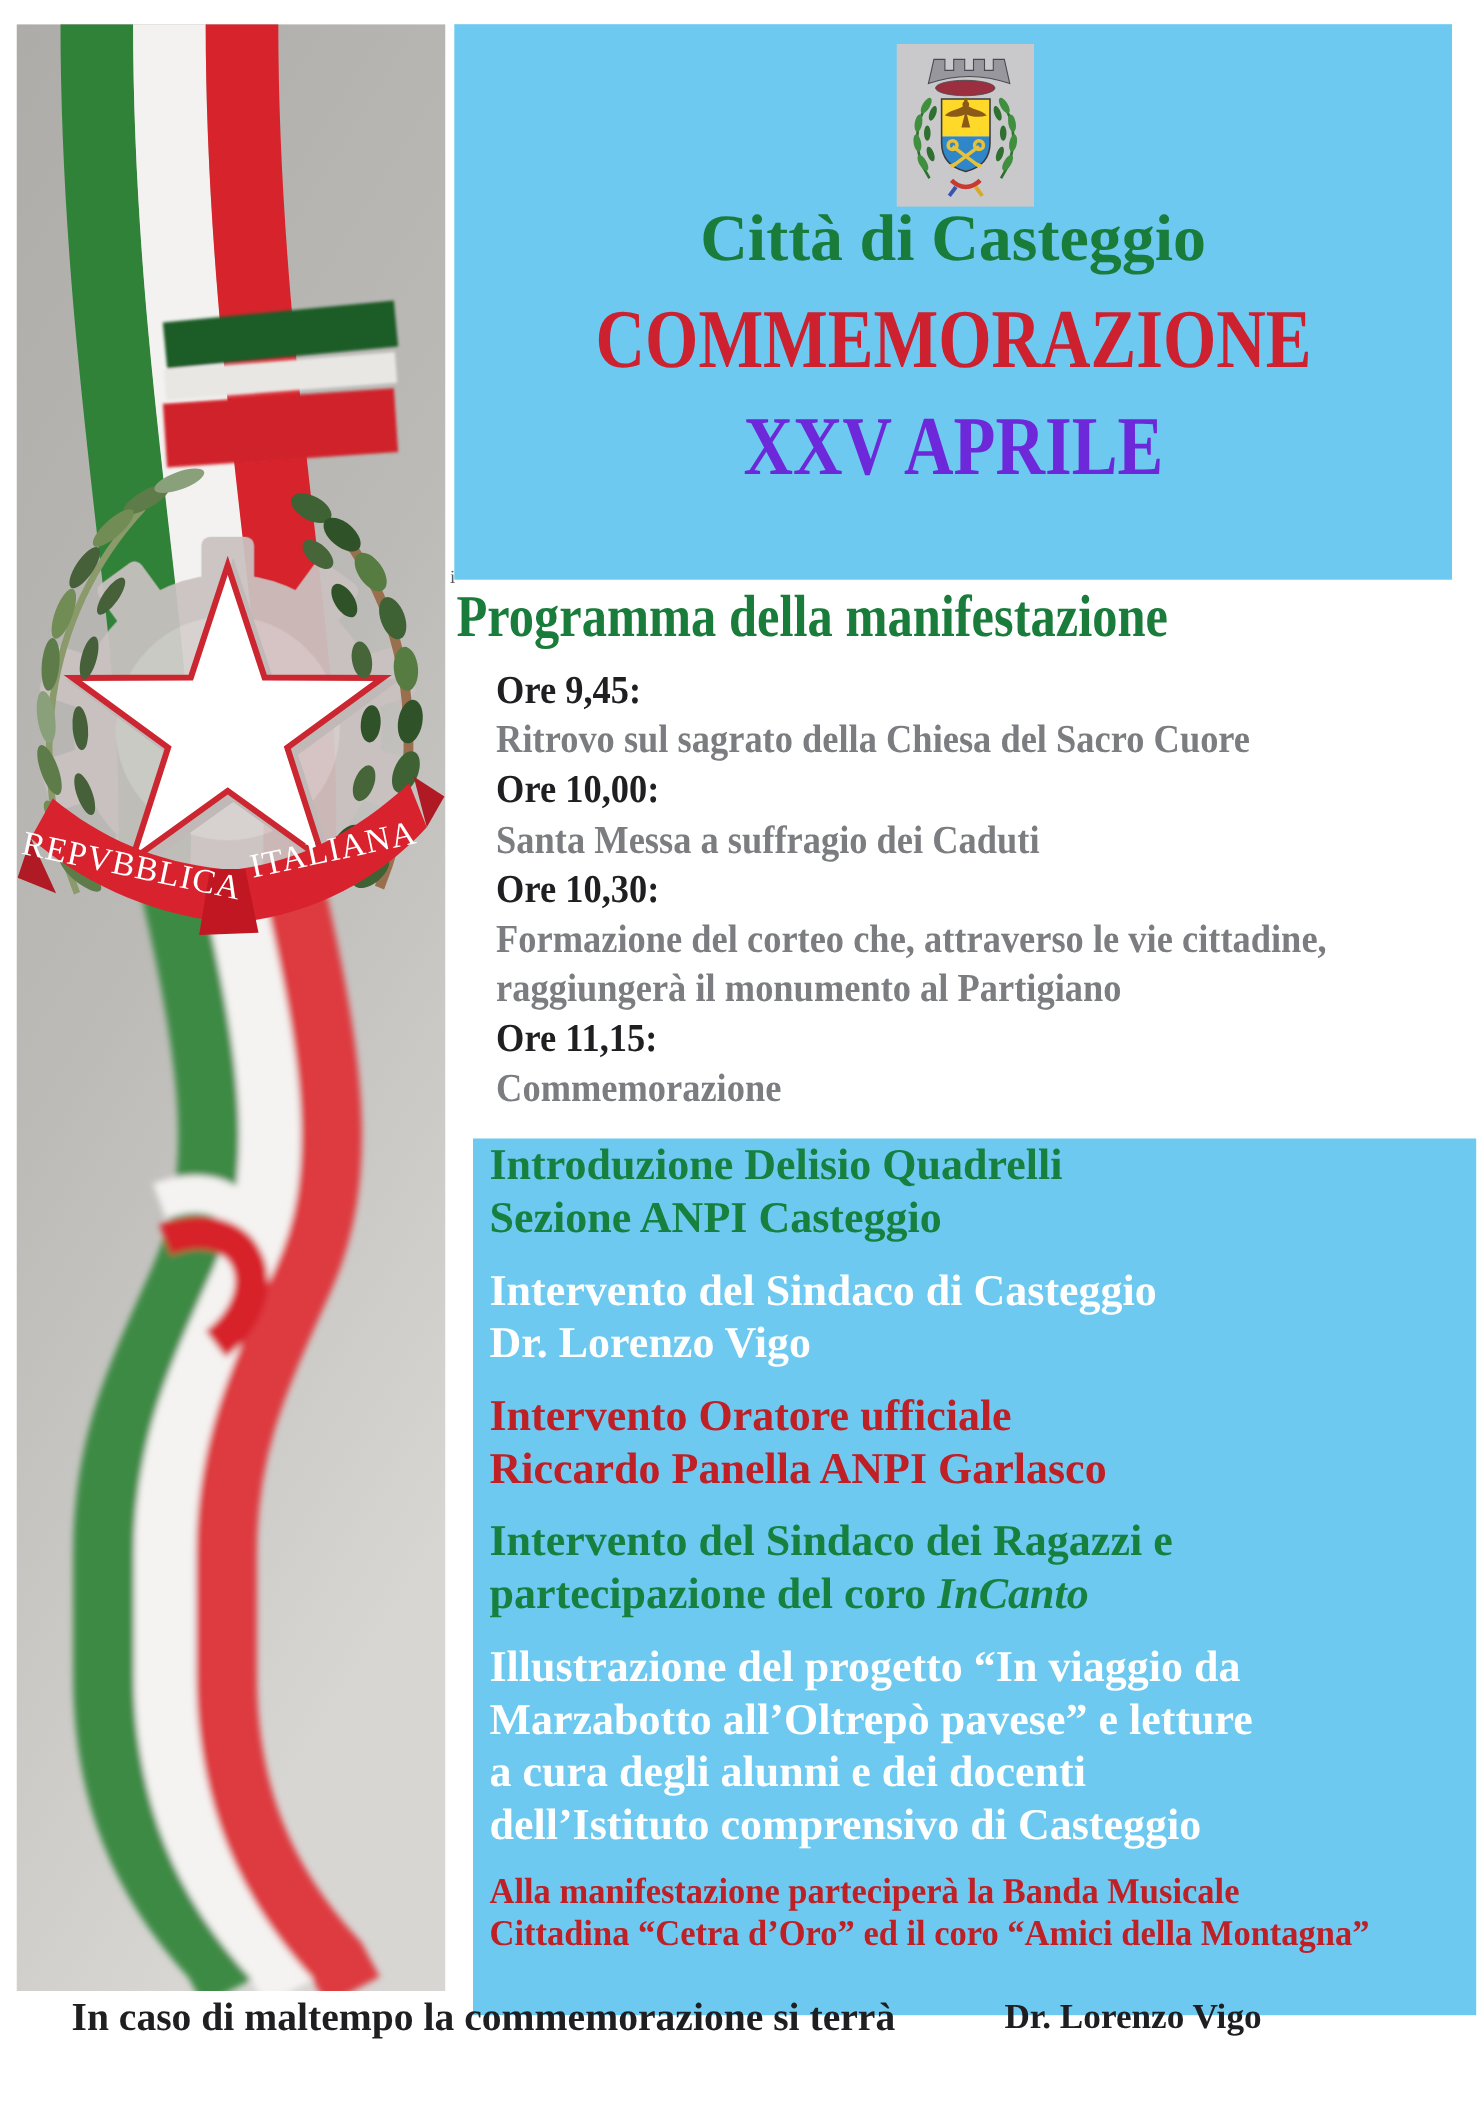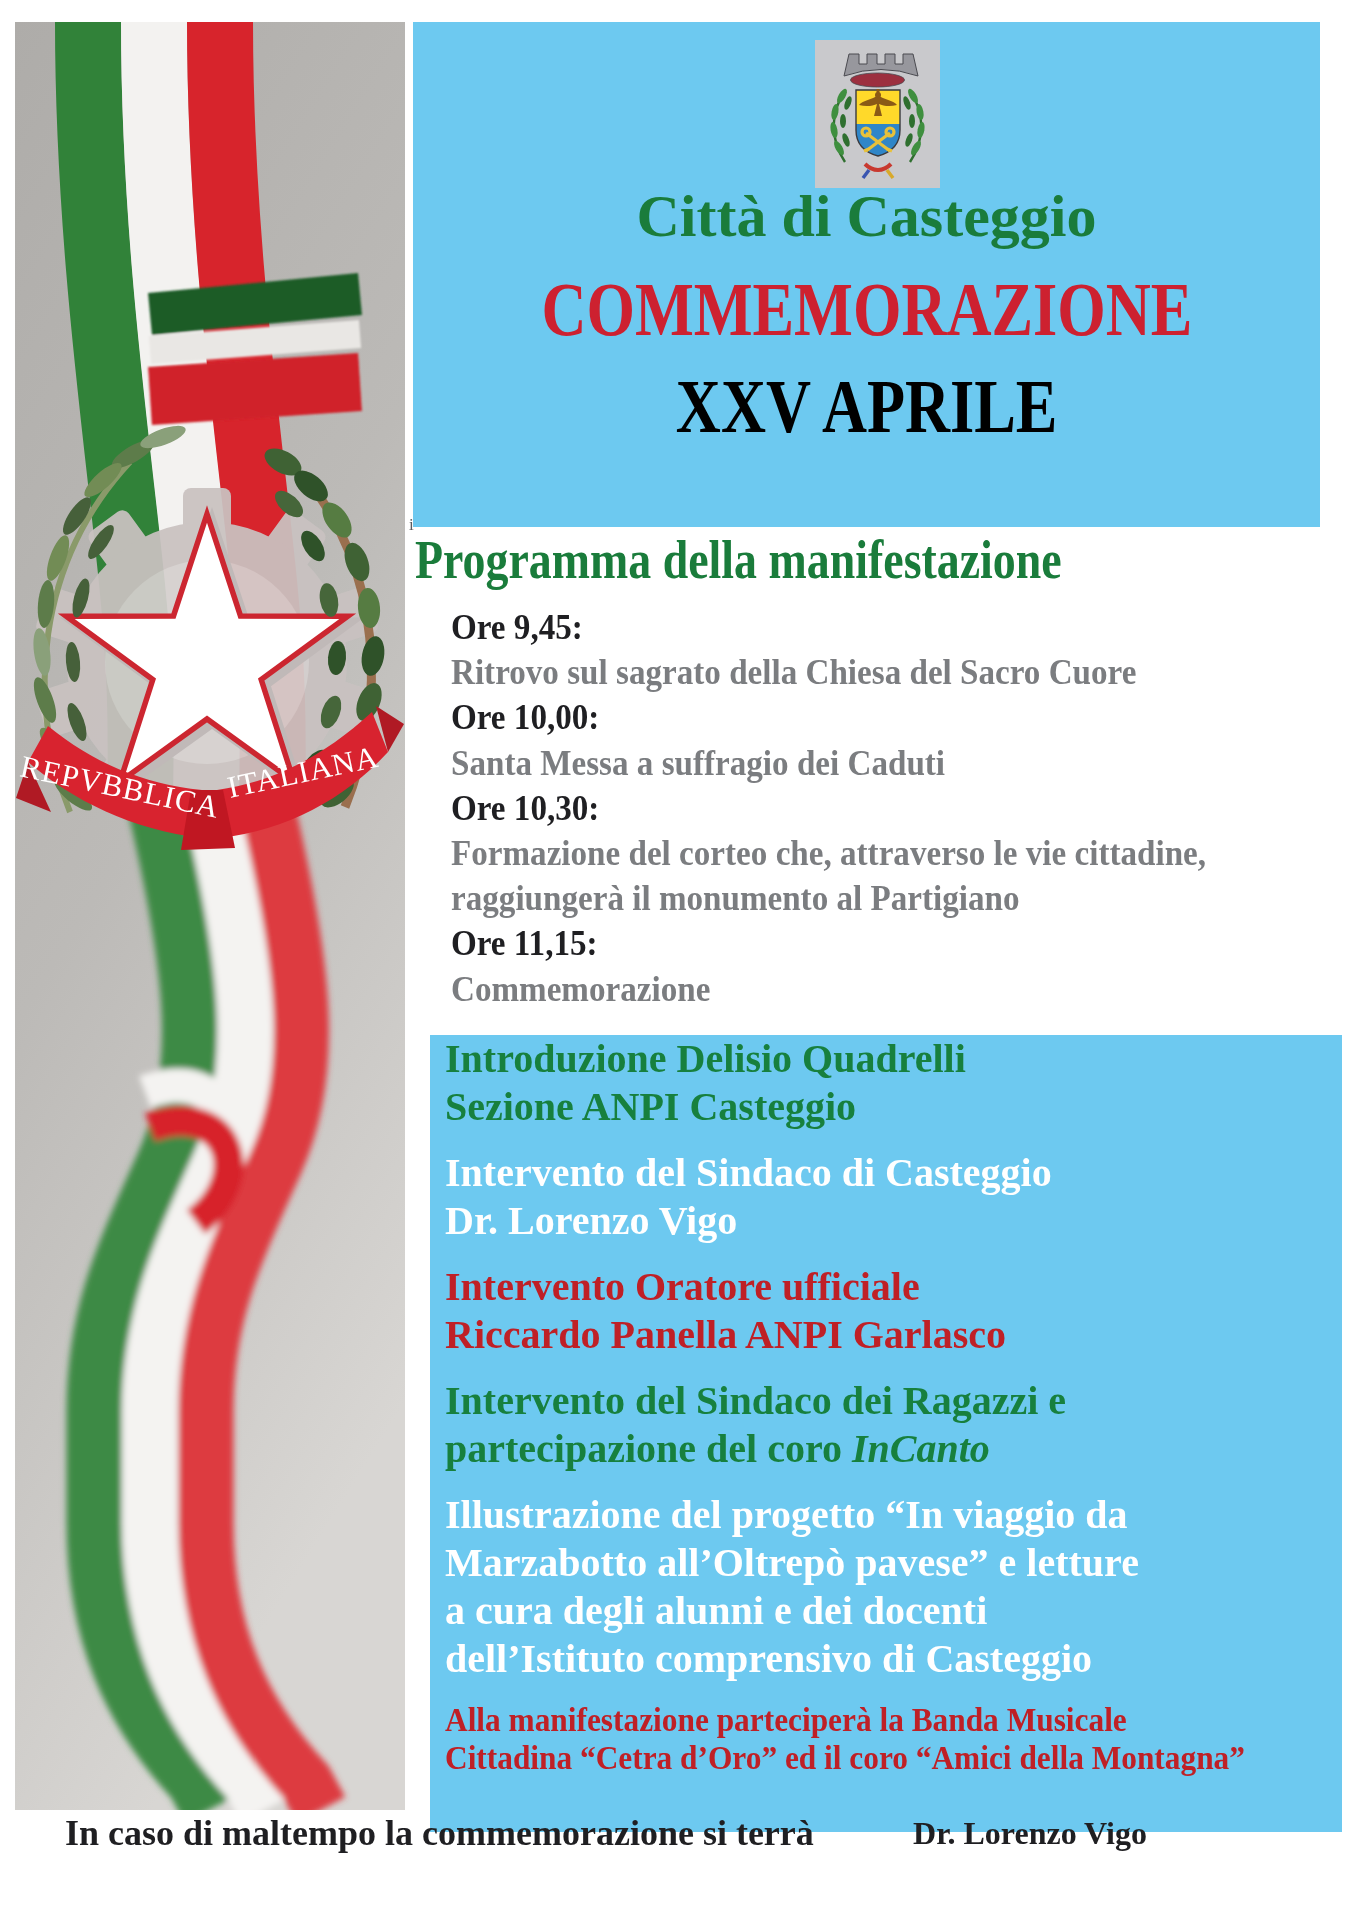--- a/index.html
+++ b/index.html
@@ -211,21 +211,21 @@
         <path d="M50,124 C58,132 68,132 76,124" stroke="#c8392f" stroke-width="4" fill="none"></path>
         <path d="M54,130 l-6,8" stroke="#3a55b0" stroke-width="3.5" fill="none"></path>
         <path d="M72,130 l6,8" stroke="#d8a92a" stroke-width="3.5" fill="none"></path>
       </g>
     </svg>
 
     <div class="abs titleline city" style="color: rgb(26, 124, 59);">Città di Casteggio</div>
     <div class="abs titleline bigred1" style="color: rgb(205, 33, 48);">
       <span class="squeeze">COMMEMORAZIONE</span>
     </div>
-    <div class="abs titleline bigred2" style="color: #000000;">
+    <div class="abs titleline bigred2" style="color: #6d28d9;">
       <span class="squeeze">XXV APRILE</span>
     </div>
   </div>
 
   <div class="abs straymark">i</div>
 
   <div class="abs heading" style="color: rgb(26, 124, 59);">Programma della manifestazione</div>
   <div class="abs program">
       <div class="ptime" style="color: rgb(31, 31, 34);">Ore 9,45:</div>
       <div class="pdesc" style="color: rgb(123, 125, 128);">Ritrovo sul sagrato della Chiesa del Sacro Cuore</div>

